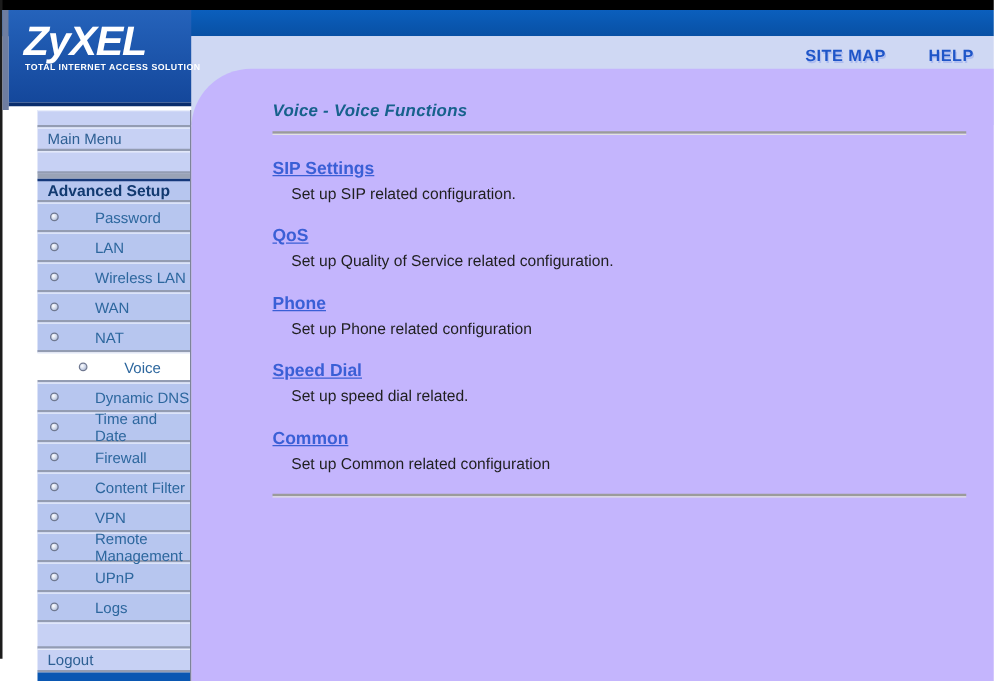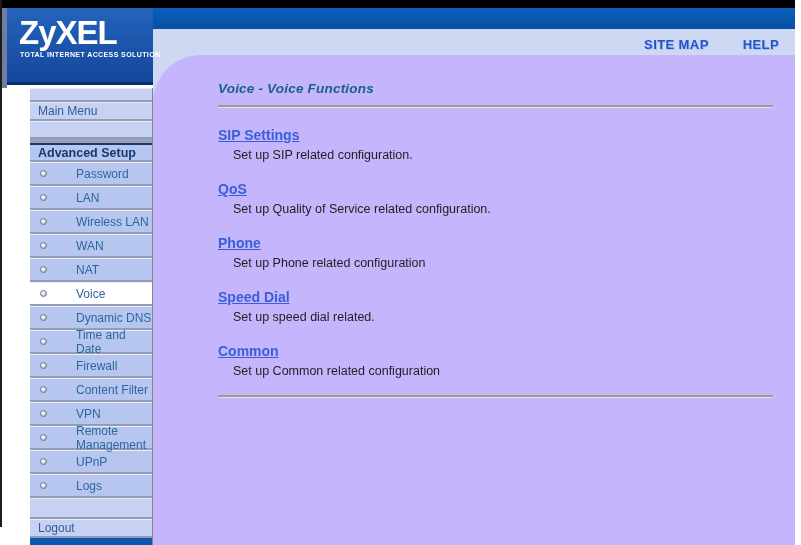--- a/index.html
+++ b/index.html
@@ -17,39 +17,39 @@
                 background:#cfd8f3; display:flex; justify-content:flex-end;
                 align-items:flex-start; gap:34px; padding:8px 16px 0 0; z-index:1; }
   .nav-link   { font-size:13px; font-weight:bold; color:#1e55c8; letter-spacing:.4px;
                 text-shadow:1px 1px 0 #aebdf0; cursor:pointer; text-decoration:none; }
 
   
   .logo-strip { position:absolute; left:2px; top:8px; width:5px; height:80px; background:#6e7da0; }
   .logo       { position:absolute; left:7px; top:8px; width:146px; height:77px;
                 background:linear-gradient(180deg,#2563bb,#14479b);
                 border-bottom:3px solid #0a2d6c; z-index:3; }
-  .logo-text  { font-size:33px; font-weight:bold; color:#fff;
+  .logo-text  { font-size:33px; font-style:italic; font-weight:bold; color:#fff;
                 margin:8px 0 0 12px; letter-spacing:-1px; line-height:34px; }
   .logo-tagline { font-size:7px; font-weight:bold; color:#fff; letter-spacing:.4px;
                 margin:1px 0 0 13px; white-space:nowrap; }
 
   
   .sidebar    { position:absolute; left:2px; top:88px; width:151px; z-index:4;
                 border-right:1px solid #7d8499;padding-left:28px; }
   .row        { display:flex; align-items:center; background:#b7c6ef;
                 border-top:1px solid #e9eefb; border-bottom:2px solid #939cb2;
                 font-size:12px; color:#2d679e; padding-left:8px; cursor:pointer; }
   .row.blank  { background:#c7d1f4; cursor:default; }
   .h14 { height:14px; } .h18 { height:18px; } .h19 { height:19px; } .h21 { height:21px; } .h17 { height:17px; }
   .row.header { background:#c7d1f4; height:19px; color:#2d5f93; }
   .divider-thick { height:4px; background:#9aa3b6; }
   .row.section { height:19px; border-top:2px solid #15387a; font-weight:bold;
                  color:#123a70; font-size:12.5px; cursor:default; }
   .row.item   { height:24px; padding-left:10px;gap:20px; }
-  .row.item.selected { background:#ffffff; }
+  .row.item.selected { background:#ffffff;justify-content:center; }
   .radio      { width:7px; height:7px; border-radius:50%; flex:0 0 7px;
                 background:radial-gradient(circle at 35% 35%, #ffffff, #cdd6ea 55%, #8a94a8);
                 border:1px solid #6f7890; margin-right:9px; }
   .bottom-bar { height:18px; background:#0a57b2; }
 
   
   .content    { position:absolute; left:153px; top:55px; width:642px; height:490px;
                 background:#c4b5fd; border-top-left-radius:48px; z-index:2;
                 padding:26px 0 0 65px; }
   .page-title { font-size:13.5px; font-weight:bold; font-style:italic; color:#17618c;

